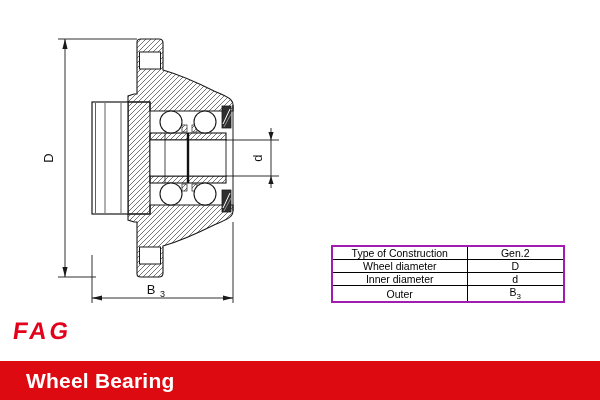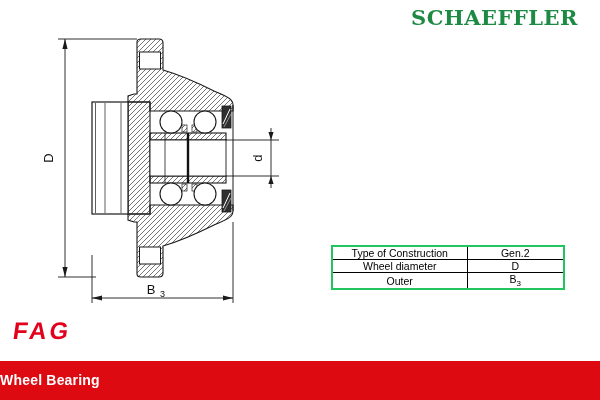--- a/index.html
+++ b/index.html
@@ -17,34 +17,34 @@
     position:absolute;left:13px;top:317px;
     font-family:"Liberation Sans",sans-serif;font-weight:bold;font-size:24px;
     color:#e2001a;letter-spacing:3px;transform:skewX(-8deg);white-space:nowrap;
   }
   
   #banner{
     position:absolute;left:0;top:361px;width:600px;height:39px;
     background:#dd0a12;color:#ffffff;
   }
   #banner .banner-text{
-    display:block;padding-left:0;line-height:39px;
-    font-weight:bold;font-size:14px;letter-spacing:0.2px;
+    display:block;padding-left:26px;line-height:39px;
+    font-weight:bold;font-size:21px;letter-spacing:0.2px;
   }
   
   #spec-table{
     position:absolute;left:331px;top:245px;width:232px;
     border-collapse:collapse;table-layout:fixed;
     font-size:10.5px;color:#000;
   }
   #spec-table td{
     border:1px solid #000;text-align:center;vertical-align:middle;
     height:12px;padding:0 2px;overflow:hidden;white-space:nowrap;
   }
-  #spec-table{border:2px solid #22c55e;}
+  #spec-table{border:2px solid #a21caf;}
   #spec-table col.c-label{width:135px;}
   #spec-table col.c-value{width:97px;}
   #spec-table sub{font-size:8px;}
   
   #drawing{position:absolute;left:0;top:0;width:600px;height:400px;}
   .dimtext{font-family:"Liberation Sans",sans-serif;font-size:13px;fill:#111;}
   .dimsub{font-family:"Liberation Sans",sans-serif;font-size:9px;fill:#111;}
 </style>
 </head>
 <body>
@@ -133,35 +133,38 @@
       <line x1="92" y1="255" x2="92" y2="303"></line>
       <line x1="233" y1="222" x2="233" y2="303"></line>
       <line x1="92" y1="298" x2="233" y2="298"></line>
       <polygon points="92,298 102,295.6 102,300.4" fill="#1a1a1a" stroke="none"></polygon>
       <polygon points="233,298 223,295.6 223,300.4" fill="#1a1a1a" stroke="none"></polygon>
     </g>
     <text class="dimtext" x="151" y="294" text-anchor="middle">B</text>
     <text class="dimsub" x="160" y="297">3</text>
   </svg>
 
-  <div id="schaeffler-logo">SCHAEFFLER</div>
 
   <table id="spec-table">
     <colgroup>
         <col class="c-label">
         <col class="c-value">
       </colgroup>
     <tbody>
       <tr>
         <td>Type of Construction</td>
         <td>Gen.2</td>
       </tr>
       <tr>
         <td>Wheel diameter</td>
         <td>D</td>
+      </tr>
+      <tr>
+        <td>Inner diameter</td>
+        <td>d</td>
       </tr>
       <tr>
         <td>Outer</td>
         <td>
           <span>B</span><sub>3</sub>
         </td>
       </tr>
     </tbody>
   </table>
 

